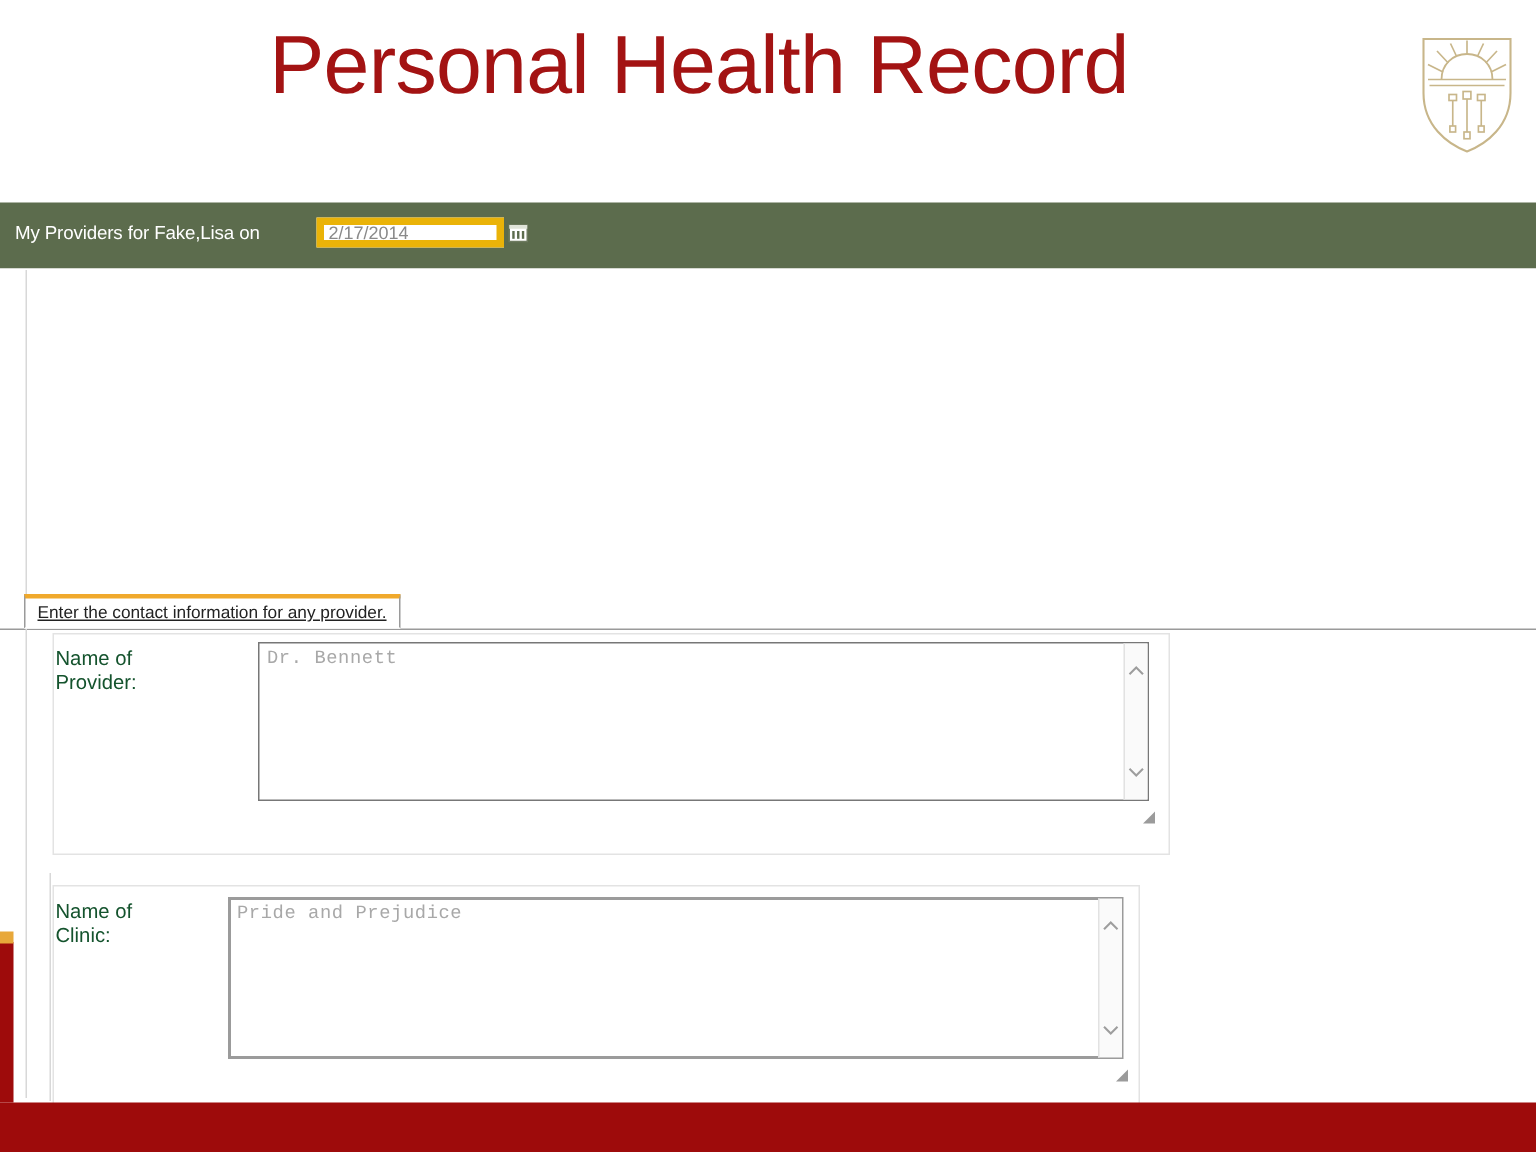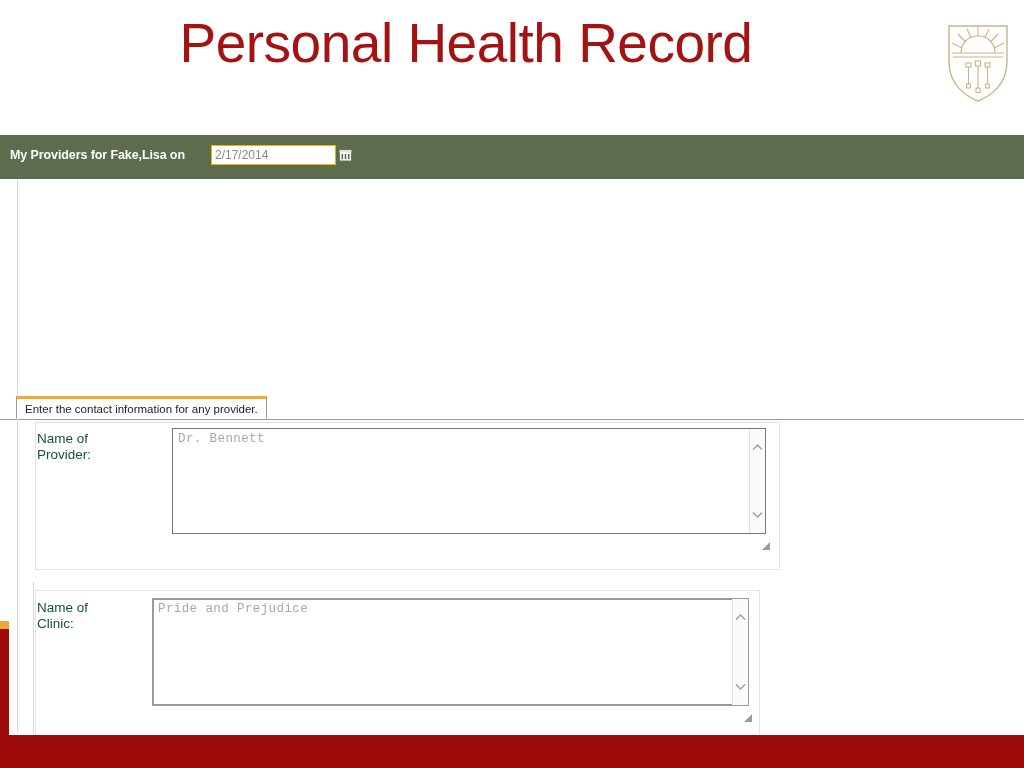--- a/index.html
+++ b/index.html
@@ -53,34 +53,34 @@
     top: 135px;
     width: 1024px;
     height: 44px;
     background: #5c6c4d;
   }
   #providers-label {
     position: absolute;
     left: 10px;
     top: 13px;
     font-size: 12.5px;
-    font-weight: bold;
+    font-weight: normal;
     color: #ffffff;
     white-space: nowrap;
     letter-spacing: -0.1px;
     text-align: center;
   }
   #date-input {
     position: absolute;
     left: 211px;
     top: 145px;
     width: 125px;
     height: 20px;
     background: #ffffff;
-    border: 1px solid #eab308;
+    border: 5px solid #eab308;
     font-family: "Liberation Sans", sans-serif;
     font-size: 12px;
     color: #8a8a8a;
     padding: 0 0 0 3px;
     box-sizing: border-box;
     line-height: 18px;
     z-index: 6;
   }
   #calendar-icon {
     position: absolute;
@@ -158,20 +158,21 @@
     border-top: 3px solid #f0a92c;
     border-bottom: 1px solid #ffffff;
     box-sizing: border-box;
     padding: 0 8px;
     font-size: 11.5px;
     color: #222222;
     line-height: 20px;
     white-space: nowrap;
     z-index: 3;
     cursor: pointer;
+    text-decoration: underline;
   }
 
   
   .field-box {
     position: absolute;
     border: 1px solid #e3e3e3;
     background: #ffffff;
     box-sizing: border-box;
   }
   #box-provider { left: 35px; top: 243px; width: 745px; height: 148px; }

